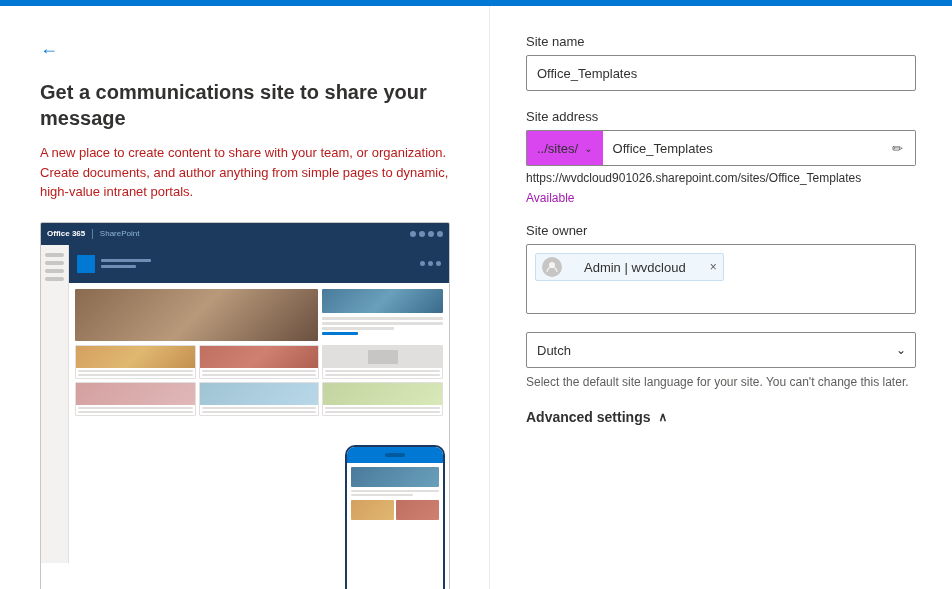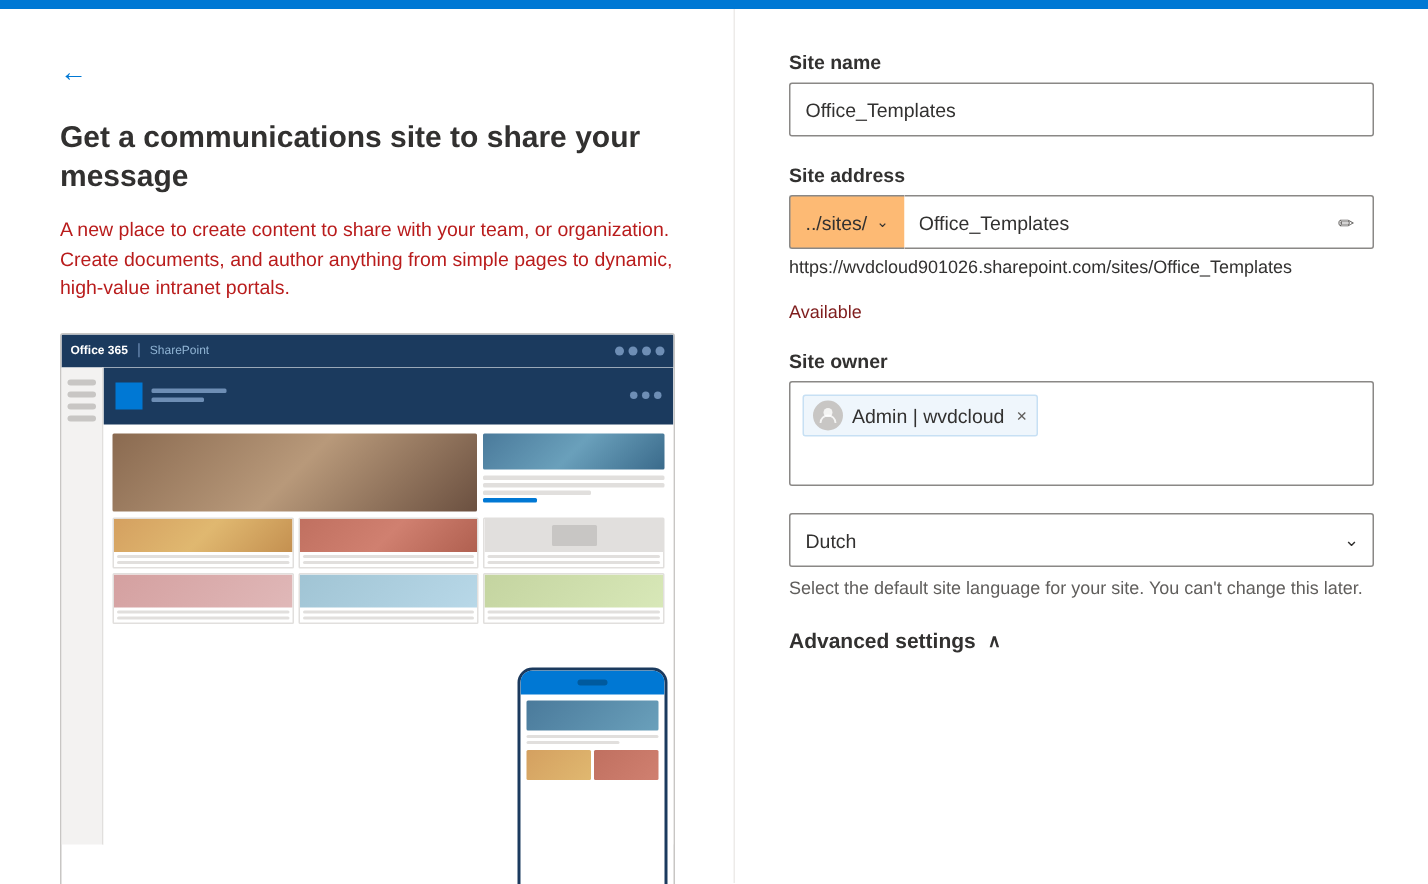--- a/index.html
+++ b/index.html
@@ -260,21 +260,21 @@
     .right-panel {
       flex: 1;
       padding: 28px 36px 20px 36px;
       overflow-y: auto;
     }
     .form-field {
       margin-bottom: 18px;
     }
     .field-label {
       font-size: 13px;
-      font-weight: 700;
+      font-weight: 400;
       color: #323130;
       margin-bottom: 6px;
       display: block;
     }
     .field-input {
       width: 100%;
       height: 36px;
       border: 1px solid #8a8886;
       border-radius: 2px;
       padding: 0 10px;
@@ -290,21 +290,21 @@
       position: relative;
     }
     .site-address-prefix {
       height: 36px;
       border: 1px solid #8a8886;
       border-right: none;
       border-radius: 2px 0 0 2px;
       padding: 0 10px;
       font-size: 13px;
       color: #323130;
-      background: #fdba74;
+      background: #d946ef;
       display: flex;
       align-items: center;
       gap: 6px;
       cursor: pointer;
       white-space: nowrap;
       flex-shrink: 0;
     }
     .site-address-input {
       flex: 1;
       height: 36px;
@@ -332,34 +332,34 @@
       color: #605e5c;
       font-size: 13px;
     }
     .site-url-text {
       font-size: 12px;
       color: #323130;
       margin-top: 5px;
     }
     .site-available {
       font-size: 12px;
-      color: #7f1d1d;
-      margin-top: 16px;
+      color: #a21caf;
+      margin-top: 6px;
       font-weight: 500;
     }
     .owner-field {
       border: 1px solid #8a8886;
       border-radius: 2px;
       min-height: 70px;
       padding: 8px;
     }
     .owner-tag {
       display: inline-flex;
       align-items: center;
-      gap: 6px;
+      gap: 22px;
       background: #eff6fc;
       border: 1px solid #c7e0f4;
       border-radius: 2px;
       padding: 3px 6px;
       font-size: 13px;
       color: #323130;
     }
     .owner-avatar {
       width: 20px;
       height: 20px;

